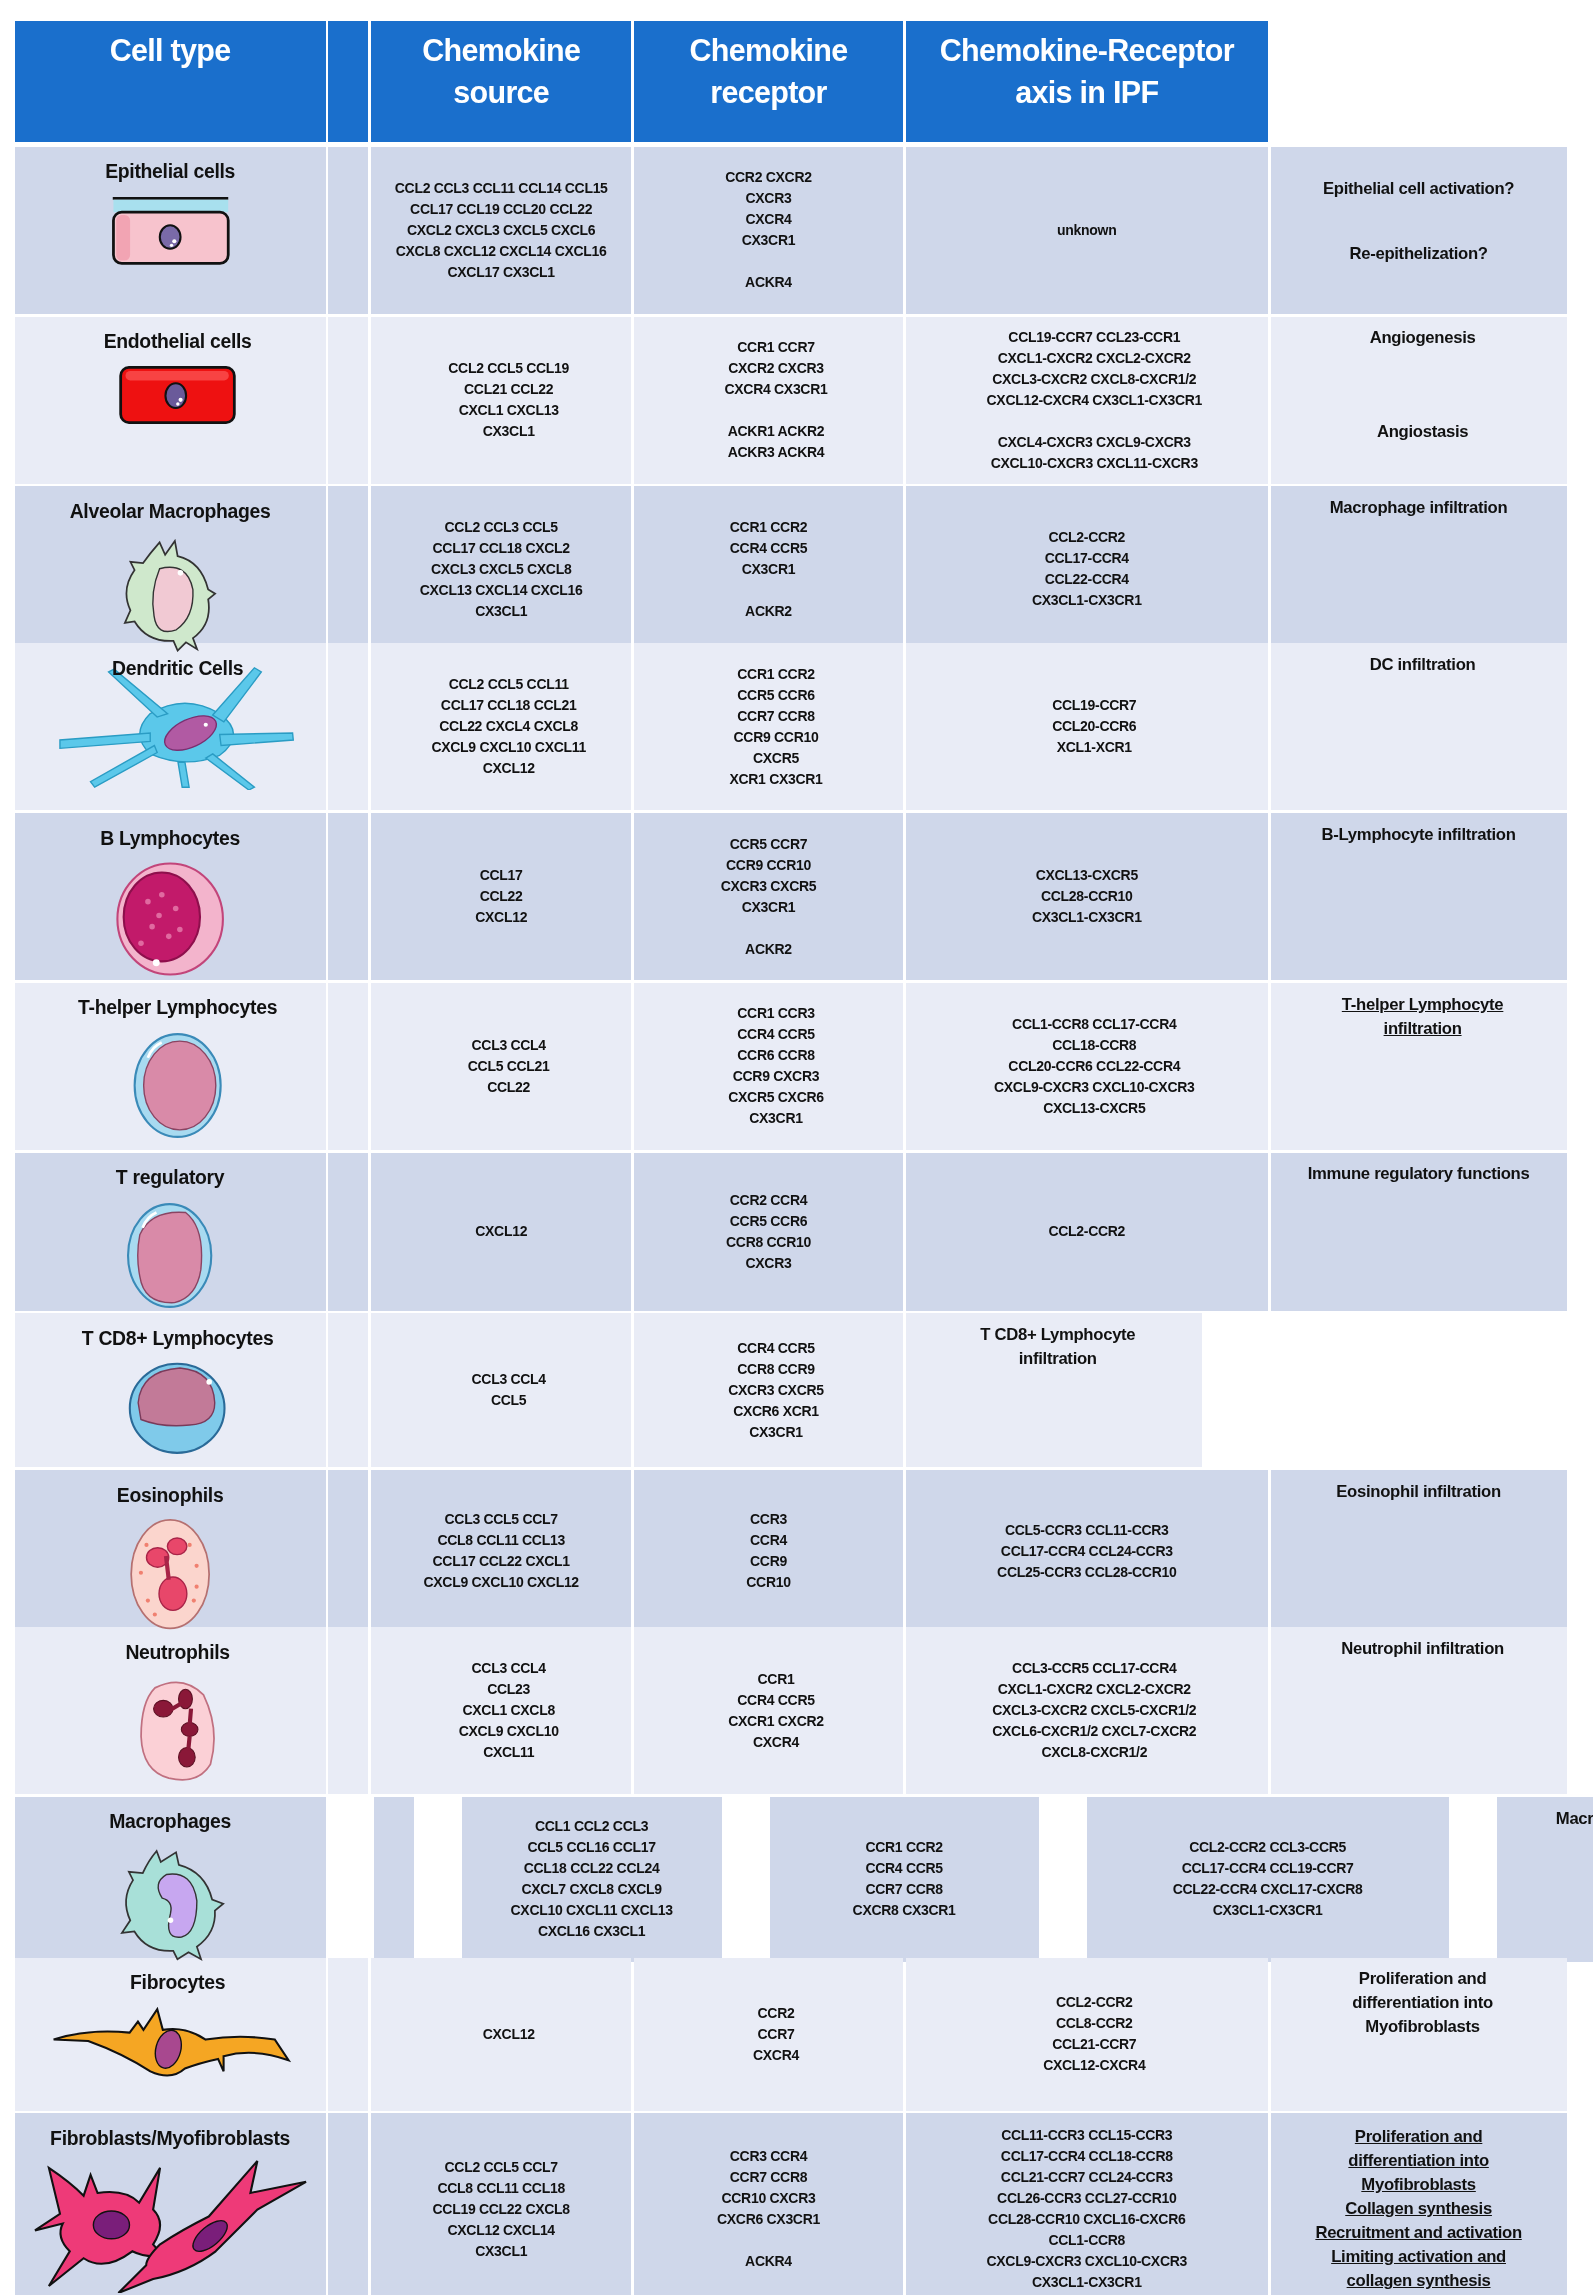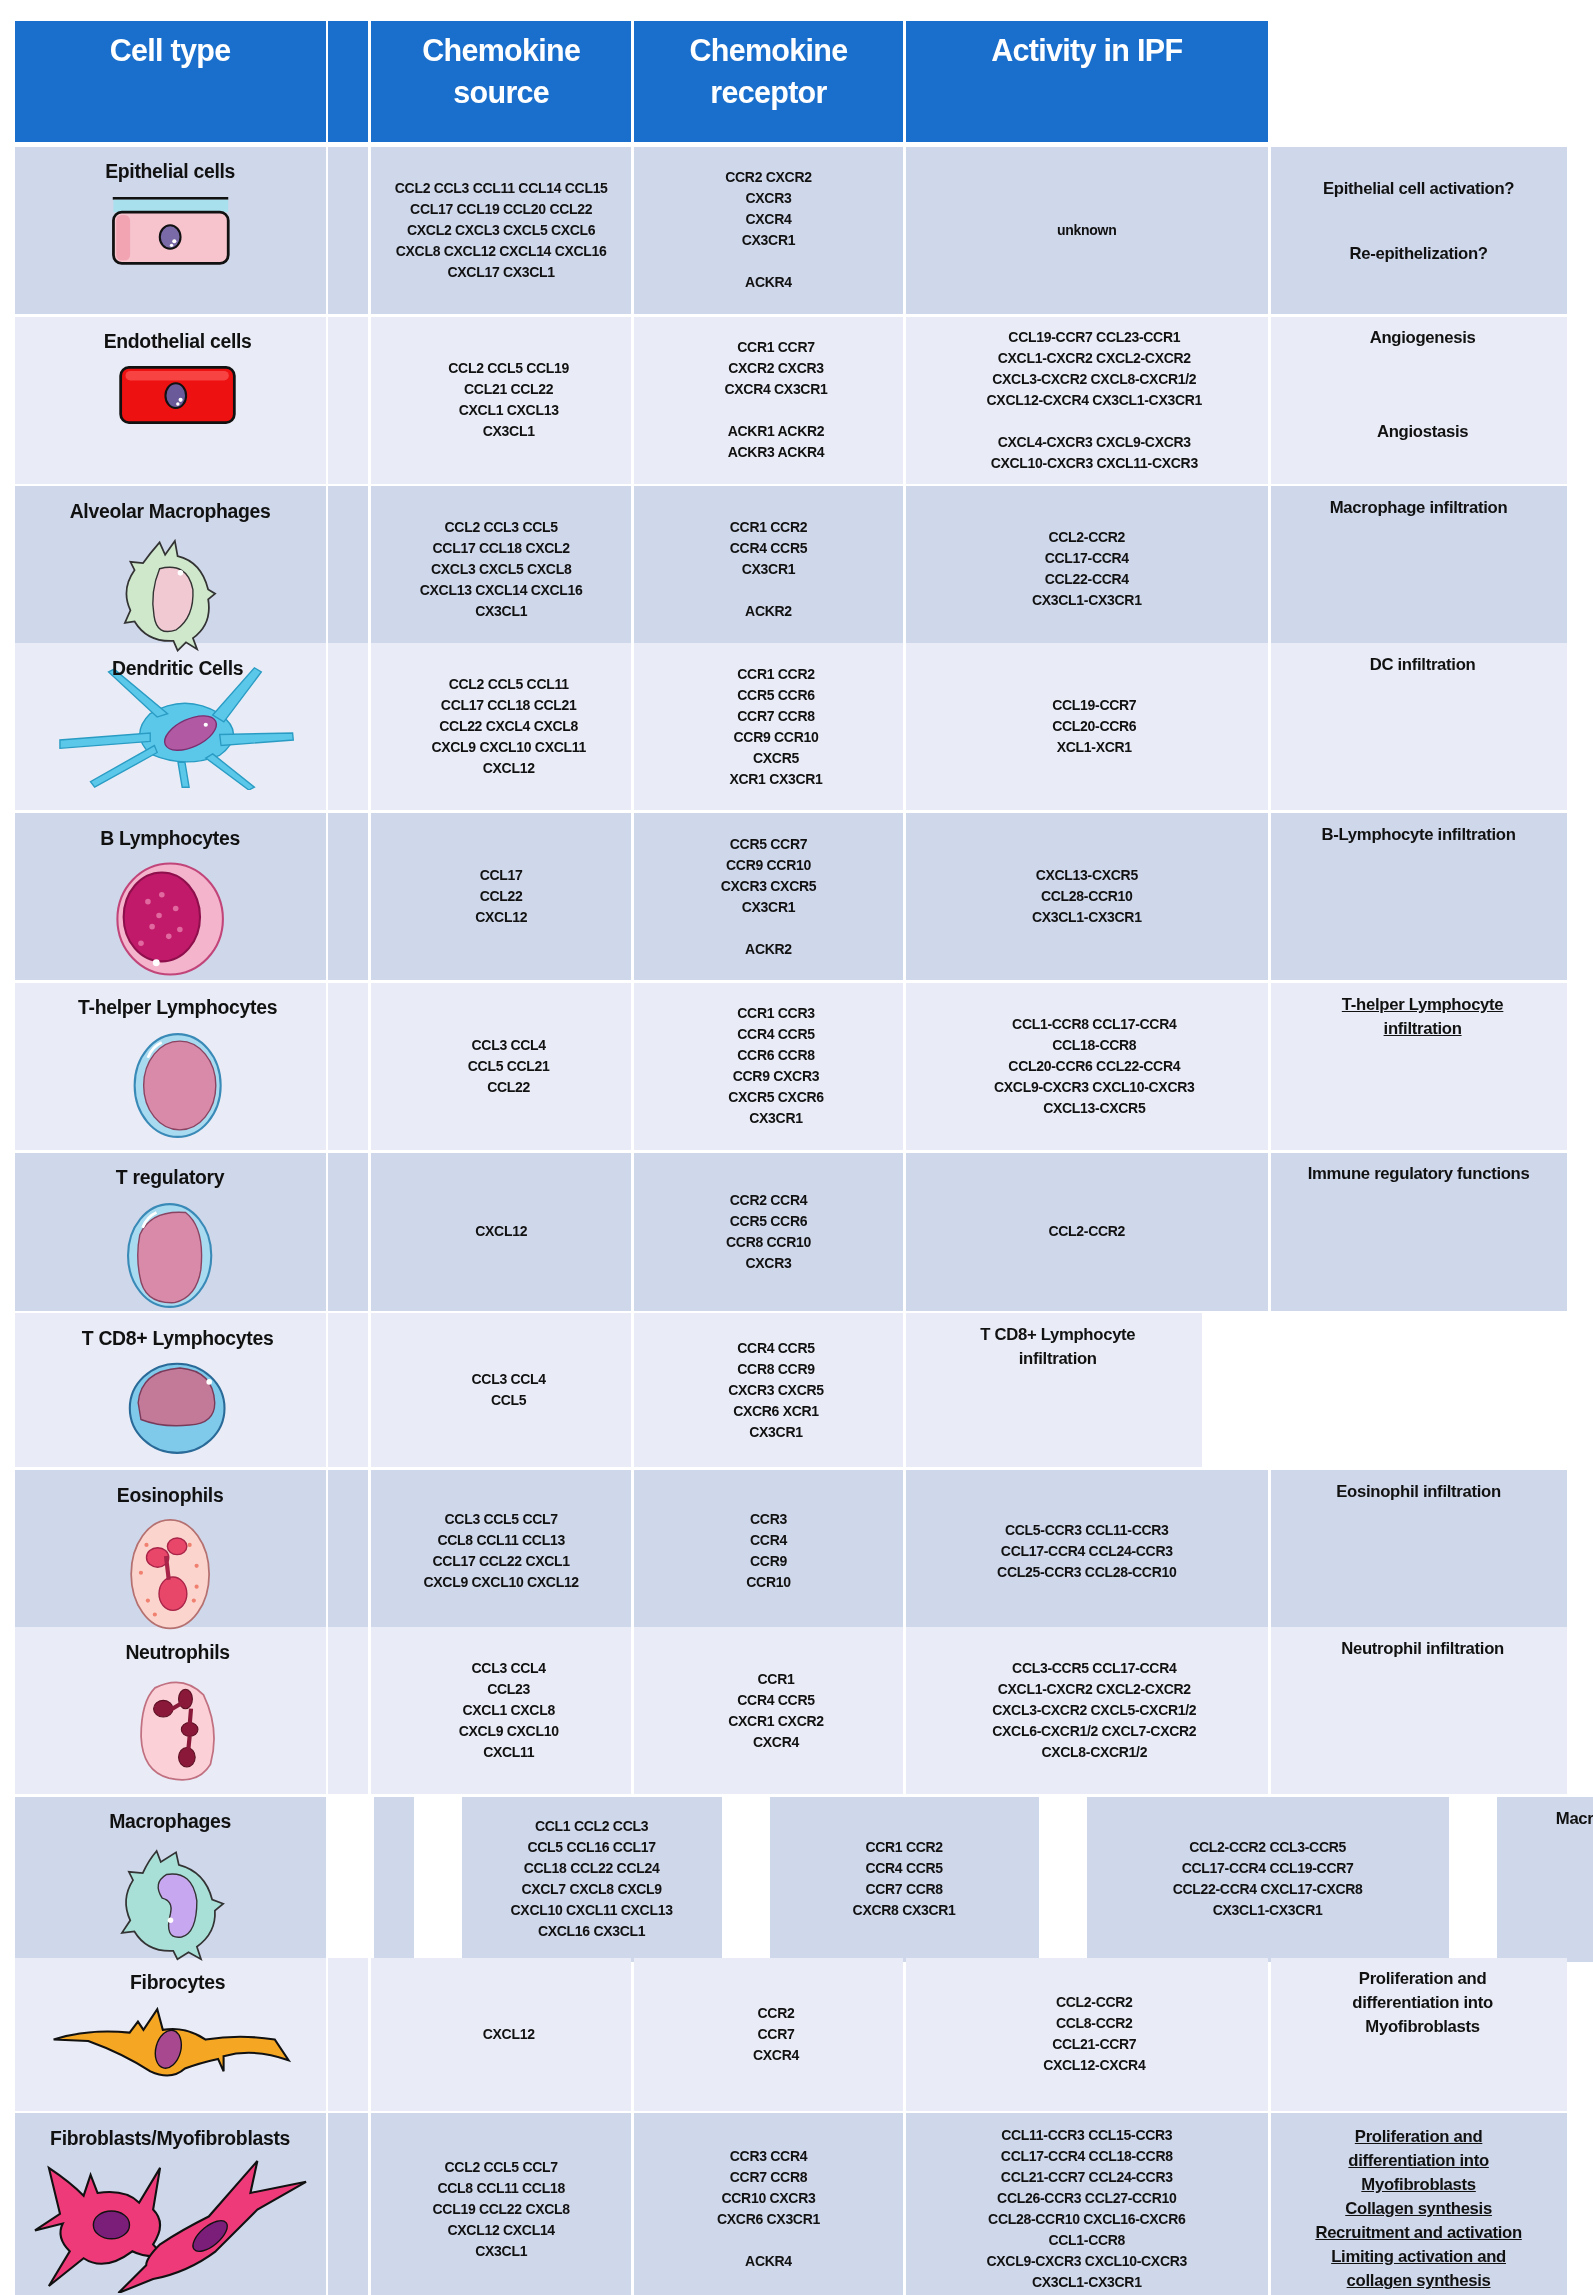--- a/index.html
+++ b/index.html
@@ -24,21 +24,22 @@
 <body>
 
 <div class="table">
   <div class="hrow">
     <div class="hcell">Cell type</div>
     <div class="hcell"></div>
     <div class="hcell">Chemokine
 source</div>
     <div class="hcell">Chemokine
 receptor</div>
-    <div class="hcell">Activity in IPF</div>
+    <div class="hcell">Chemokine-Receptor
+axis in IPF</div>
   </div>
   <div class="body" id="tbody">
       <div class="row dark" style="height: 167px;">
         <div class="cell type">
           <div class="type-label">Epithelial cells</div>
           <div class="icon">
             <svg width="121" height="73" viewBox="0 0 175 105">
               <path d="M4 6 H171" stroke="#111" stroke-width="4"></path>
               <rect x="5" y="8" width="166" height="18" fill="#a8e0ee"></rect>
               <rect x="5" y="26" width="166" height="74" rx="12" fill="#f7c3cd" stroke="#111" stroke-width="4"></rect>

